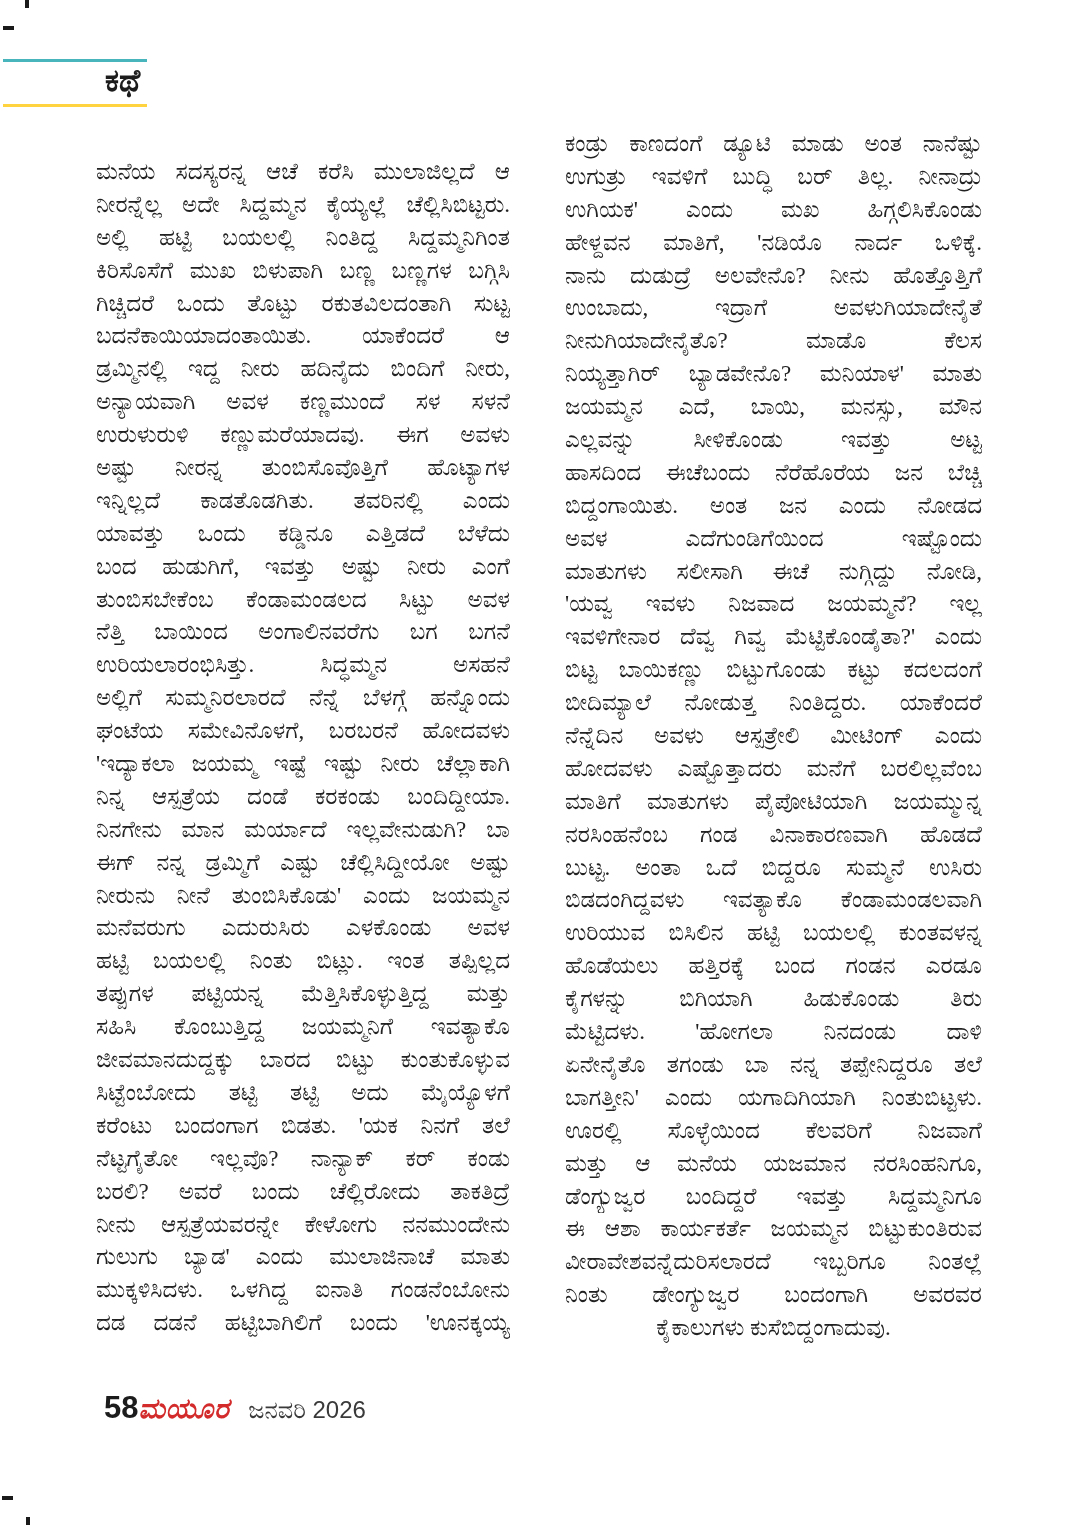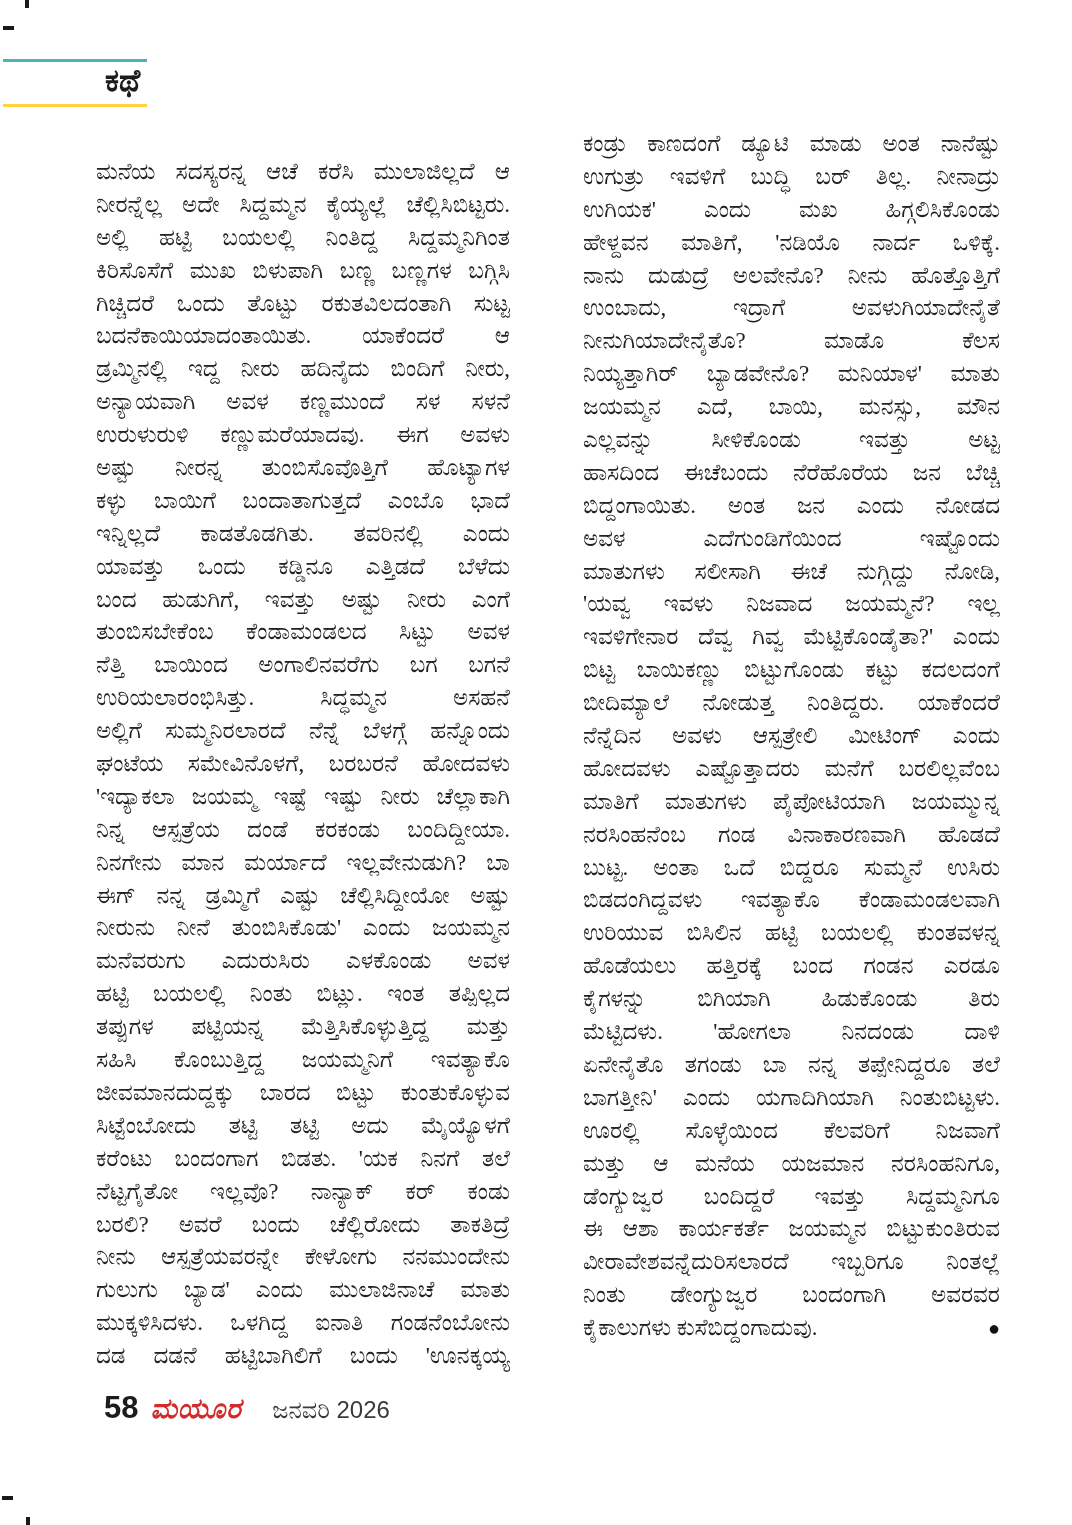--- a/index.html
+++ b/index.html
@@ -35,43 +35,44 @@
     position:absolute;left:105px;top:62px;
     font-family:"Liberation Sans","DejaVu Sans",sans-serif;
     font-size:31px;font-weight:bold;color:#1c1c1c;line-height:38px;
   }
   
   .column{
     position:absolute;top:128px;
     font-size:23px;color:var(--ink);
   }
   .col-left{left:96px;width:414px;margin-top:28px;}
-  .col-right{left:583px;width:417px;}
+  .col-right{left:565px;width:417px;}
   .line{
     height:32.9px;line-height:32.9px;
     overflow:hidden;
     text-align:justify;
     text-align-last:justify;
     white-space:normal;
   }
   .last-line{
     display:flex;
     justify-content:space-between;
-    align-items:flex-start;
+    align-items:center;
     text-align:left;
+    flex-direction:column;
   }
   .end-mark{
     font-size:20px;
     line-height:32.9px;
     color:#111;
   }
   
   .page-footer{
     position:absolute;left:104px;top:1390px;
-    display:flex;align-items:baseline;gap:12px;
+    display:flex;align-items:baseline;
     font-family:"Liberation Sans","DejaVu Sans",sans-serif;
   }
   .page-number{font-size:31px;font-weight:bold;color:#1c1c1c;}
   .magazine-name{font-size:28px;font-weight:bold;color:var(--brand-red);letter-spacing:0.5px;font-style:italic;}
   .issue-date{font-size:24px;color:#3a3a3a;margin-left:19px;}
 </style>
 </head>
 <body>
 
 <div class="page">
@@ -91,21 +92,20 @@
     <div class="line">ಮನೆಯ ಸದಸ್ಯರನ್ನ ಆಚೆ ಕರೆಸಿ ಮುಲಾಜಿಲ್ಲದೆ ಆ</div>
         <div class="line">ನೀರನ್ನೆಲ್ಲ ಅದೇ ಸಿದ್ದಮ್ಮನ ಕೈಯ್ಯಲ್ಲೆ ಚೆಲ್ಲಿಸಿಬಿಟ್ಟರು.</div>
         <div class="line">ಅಲ್ಲಿ ಹಟ್ಟಿ ಬಯಲಲ್ಲಿ ನಿಂತಿದ್ದ ಸಿದ್ದಮ್ಮನಿಗಿಂತ</div>
         <div class="line">ಕಿರಿಸೊಸೆಗೆ ಮುಖ ಬಿಳುಪಾಗಿ ಬಣ್ಣ ಬಣ್ಣಗಳ ಬಗ್ಗಿಸಿ</div>
         <div class="line">ಗಿಚ್ಚಿದರೆ ಒಂದು ತೊಟ್ಟು ರಕುತವಿಲದಂತಾಗಿ ಸುಟ್ಟ</div>
         <div class="line">ಬದನೆಕಾಯಿಯಾದಂತಾಯಿತು. ಯಾಕೆಂದರೆ ಆ</div>
         <div class="line">ಡ್ರಮ್ಮಿನಲ್ಲಿ ಇದ್ದ ನೀರು ಹದಿನೈದು ಬಿಂದಿಗೆ ನೀರು,</div>
         <div class="line">ಅನ್ಯಾಯವಾಗಿ ಅವಳ ಕಣ್ಣಮುಂದೆ ಸಳ ಸಳನೆ</div>
         <div class="line">ಉರುಳುರುಳಿ ಕಣ್ಣುಮರೆಯಾದವು. ಈಗ ಅವಳು</div>
         <div class="line">ಅಷ್ಟು ನೀರನ್ನ ತುಂಬಿಸೊವೊತ್ತಿಗೆ ಹೊಟ್ಯಾಗಳ</div>
-        <div class="line">ಕಳ್ಳು ಬಾಯಿಗೆ ಬಂದಾತಾಗುತ್ತದೆ ಎಂಬೊ ಭಾದೆ</div>
         <div class="line">ಇನ್ನಿಲ್ಲದೆ ಕಾಡತೊಡಗಿತು. ತವರಿನಲ್ಲಿ ಎಂದು</div>
         <div class="line">ಯಾವತ್ತು ಒಂದು ಕಡ್ಡಿನೂ ಎತ್ತಿಡದೆ ಬೆಳೆದು</div>
         <div class="line">ಬಂದ ಹುಡುಗಿಗೆ, ಇವತ್ತು ಅಷ್ಟು ನೀರು ಎಂಗೆ</div>
         <div class="line">ತುಂಬಿಸಬೇಕೆಂಬ ಕೆಂಡಾಮಂಡಲದ ಸಿಟ್ಟು ಅವಳ</div>
         <div class="line">ನೆತ್ತಿ ಬಾಯಿಂದ ಅಂಗಾಲಿನವರೆಗು ಬಗ ಬಗನೆ</div>
         <div class="line">ಉರಿಯಲಾರಂಭಿಸಿತ್ತು. ಸಿದ್ಧಮ್ಮನ ಅಸಹನೆ</div>
         <div class="line">ಅಲ್ಲಿಗೆ ಸುಮ್ಮನಿರಲಾರದೆ ನೆನ್ನೆ ಬೆಳಗ್ಗೆ ಹನ್ನೊಂದು</div>
         <div class="line">ಘಂಟೆಯ ಸಮೇವಿನೊಳಗೆ, ಬರಬರನೆ ಹೋದವಳು</div>
         <div class="line">'ಇದ್ಯಾಕಲಾ ಜಯಮ್ಮ ಇಷ್ಟೆ ಇಷ್ಟು ನೀರು ಚೆಲ್ಲಾಕಾಗಿ</div>
         <div class="line">ನಿನ್ನ ಆಸ್ಪತ್ರೆಯ ದಂಡೆ ಕರಕಂಡು ಬಂದಿದ್ದೀಯಾ.</div>

